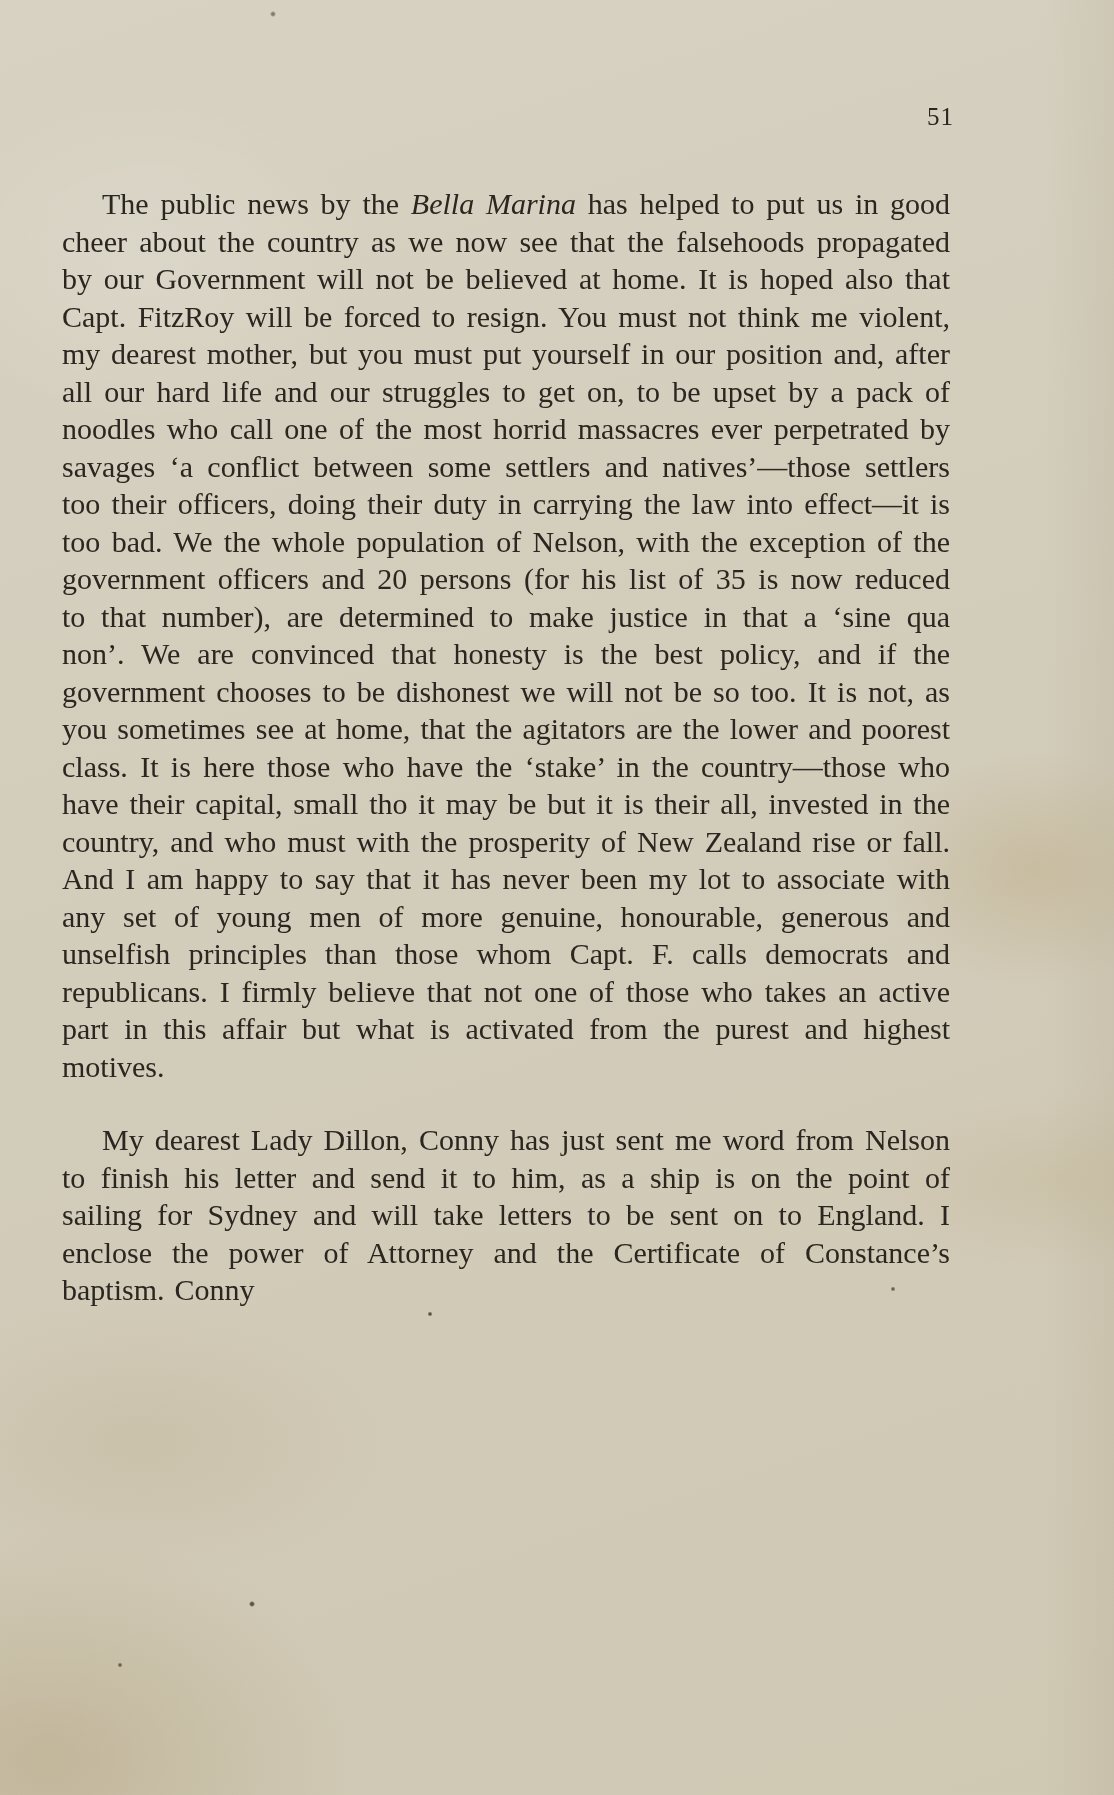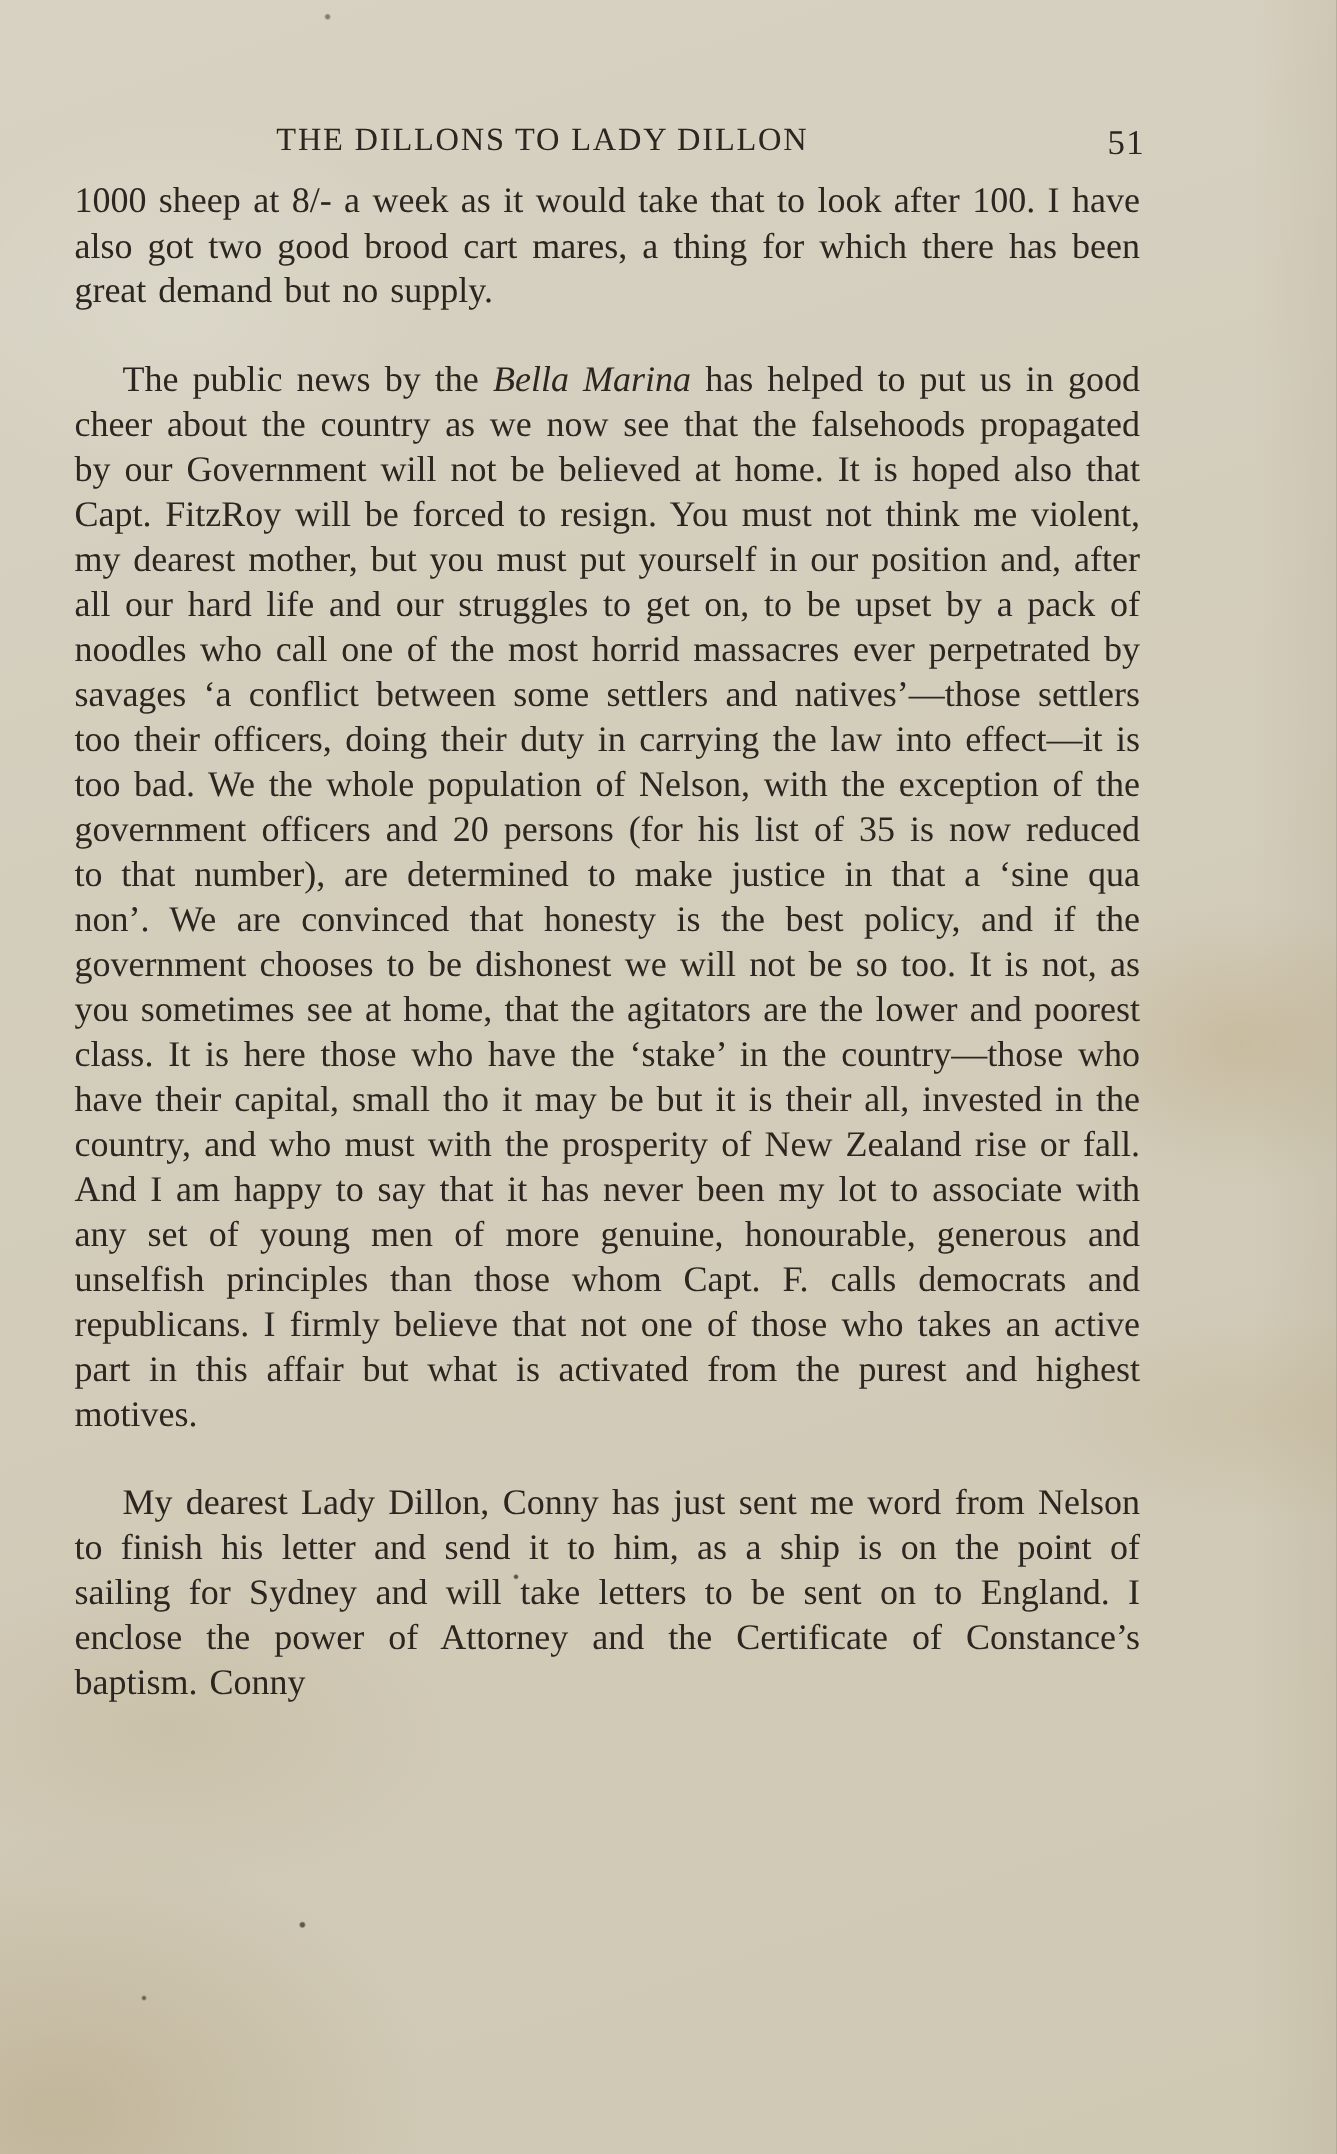--- a/index.html
+++ b/index.html
@@ -43,21 +43,21 @@
     transform: translateX(-50%);
     top: 0;
     font-size: 27px;
     letter-spacing: 1.5px;
     white-space: nowrap;
   }
   .page-number {
     position: absolute;
     right: -4px;
     top: 2px;
-    font-size: 29px;
+    font-size: 25px;
     letter-spacing: 1px;
   }
 
   .text-block {
     position: absolute;
     top: 149px;
     left: 62px;
     width: 888px;
     font-size: 30px;
     line-height: 37.5px;
@@ -79,27 +79,25 @@
     text-align-last: right;
     word-spacing: 9px;
   }
 </style>
 </head>
 <body>
 
 <div class="page">
 
   <header class="running-head">
-    <span class="head-title">THE DILLONS TO LADY DILLON</span>
     <span class="page-number">51</span>
   </header>
 
   <main class="text-block">
 
-    <p class="para"><span>1000 sheep at 8/- a week as it would take that to look after 100.  I have also got two good brood cart mares, a thing for which there has been great demand but no supply.</span></p>
 
     <p class="para indent"><span>The public news by the </span><span class="ship-name">Bella Marina</span><span> has helped to put us in good cheer about the country as we now see that the falsehoods propagated by our Government will not be believed at home.  It is hoped also that Capt. FitzRoy will be forced to resign.  You must not think me violent, my dearest mother, but you must put yourself in our position and, after all our hard life and our struggles to get on, to be upset by a pack of noodles who call one of the most horrid massacres ever perpetrated by savages ‘a conflict between some settlers and natives’—those settlers too their officers, doing their duty in carrying the law into effect—it is too bad.  We the whole population of Nelson, with the exception of the government officers and 20 persons (for his list of 35 is now reduced to that number), are determined to make justice in that a ‘sine qua non’.  We are convinced that honesty is the best policy, and if the government chooses to be dishonest we will not be so too.  It is not, as you sometimes see at home, that the agitators are the lower and poorest class.  It is here those who have the ‘stake’ in the country—those who have their capital, small tho it may be but it is their all, invested in the country, and who must with the prosperity of New Zealand rise or fall.  And I am happy to say that it has never been my lot to associate with any set of young men of more genuine, honourable, generous and unselfish principles than those whom Capt. F. calls democrats and republicans.  I firmly believe that not one of those who takes an active part in this affair but what is activated from the purest and highest motives.</span></p>
 
 
     <p class="para indent"><span>My dearest Lady Dillon, Conny has just sent me word from Nelson to finish his letter and send it to him, as a ship is on the point of sailing for Sydney and will take letters to be sent on to England.  I enclose the power of Attorney and the Certificate of Constance’s baptism.  Conny</span></p>
 
   </main>
 
 </div>
 

